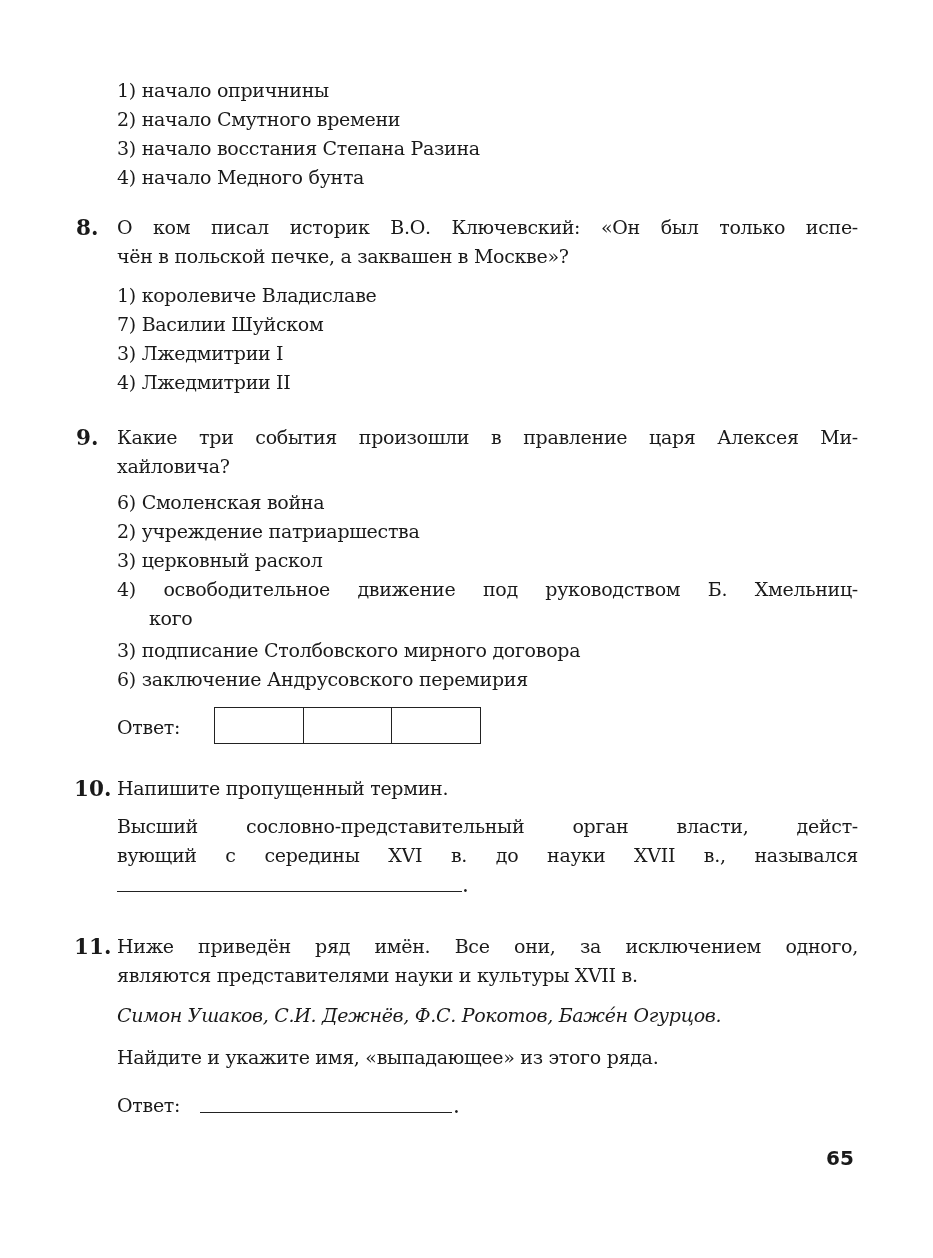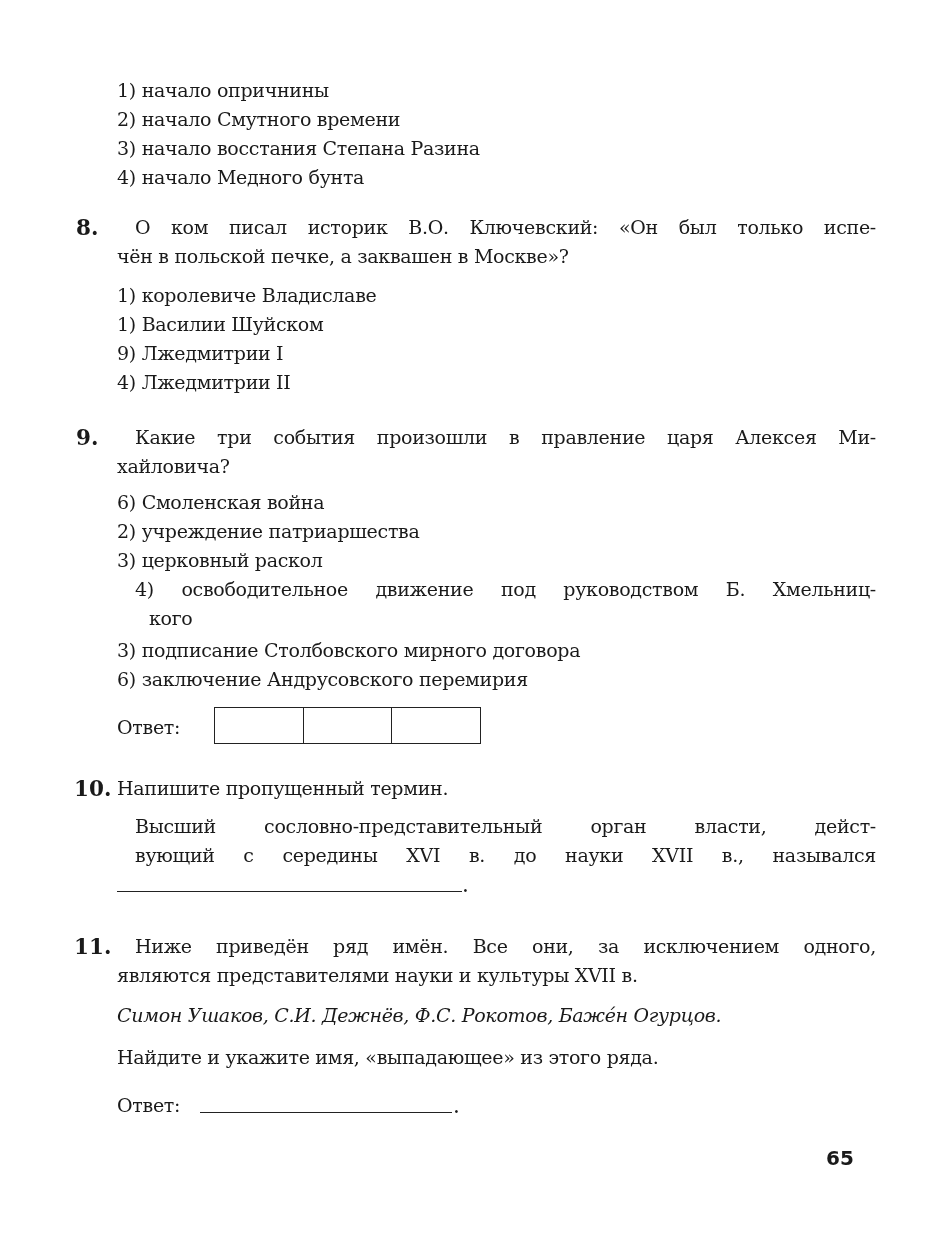--- a/index.html
+++ b/index.html
@@ -3,21 +3,21 @@
 <meta charset="utf-8">
 <style>
   html, body { margin: 0; padding: 0; background: #ffffff; }
   body { width: 933px; height: 1258px; position: relative; overflow: hidden;
          font-family: "DejaVu Serif", "Liberation Serif", serif; color: #1a1a1a; }
   .page { position: absolute; left: 0; top: 0; width: 933px; height: 1258px; }
   .line { position: absolute; font-size: 19px; line-height: 29px; white-space: nowrap; letter-spacing: -0.3px; }
   .opt { left: 117px; }
   .qnum { position: absolute; left: 76px; font-weight: bold; font-size: 21.5px; line-height: 29px; }
   .qtext { left: 117px; }
-  .just { width: 741px; text-align: justify; text-align-last: justify; white-space: normal; margin-left: 18px; }
+  .just { width: 741px; text-align: justify; text-align-last: justify; white-space: normal; }
   .b { font-weight: normal; }
   .it { font-style: italic; }
   .answer-grid { position: absolute; left: 214px; top: 707px; width: 267px; height: 37px;
                  border: 1.5px solid #222; display: flex; box-sizing: border-box; }
   .answer-cell { flex: 1; border-right: 1.5px solid #222; }
   .answer-cell:last-child { border-right: none; }
   .blank { position: absolute; height: 0; border-bottom: 1.5px solid #222; }
   .dot { position: absolute; font-size: 21.5px; line-height: 29px; }
   .page-number { position: absolute; left: 826px; top: 1146px; font-family: "DejaVu Sans", "Liberation Sans", sans-serif;
                  font-weight: bold; font-size: 20px; }
@@ -32,22 +32,22 @@
     <div class="line opt" style="top:105px">2) начало Смутного времени</div>
     <div class="line opt" style="top:134px">3) начало восстания Степана Разина</div>
     <div class="line opt" style="top:163px">4) начало Медного бунта</div>
   </div>
 
   <div>
     <div class="qnum" style="top:213px">8.</div>
     <div class="line qtext just" style="top:213px">О ком писал историк В.О. Ключевский: «Он был только испе-</div>
     <div class="line qtext" style="top:242px">чён в польской печке, а заквашен в Москве»?</div>
     <div class="line opt" style="top:281px">1) королевиче Владиславе</div>
-    <div class="line opt" style="top:310px">1) Василии Шуйском</div>
-    <div class="line opt" style="top:339px">9) Лжедмитрии I</div>
+    <div class="line opt" style="top:310px">7) Василии Шуйском</div>
+    <div class="line opt" style="top:339px">3) Лжедмитрии I</div>
     <div class="line opt" style="top:368px">4) Лжедмитрии II</div>
   </div>
 
   <div>
     <div class="qnum" style="top:423px">9.</div>
     <div class="line qtext just" style="top:423px"><span>Какие </span><span class="b">три</span><span> события произошли в правление царя Алексея Ми-</span></div>
     <div class="line qtext" style="top:452px">хайловича?</div>
     <div class="line opt" style="top:488px">6) Смоленская война</div>
     <div class="line opt" style="top:517px">2) учреждение патриаршества</div>
     <div class="line opt" style="top:546px">3) церковный раскол</div>

